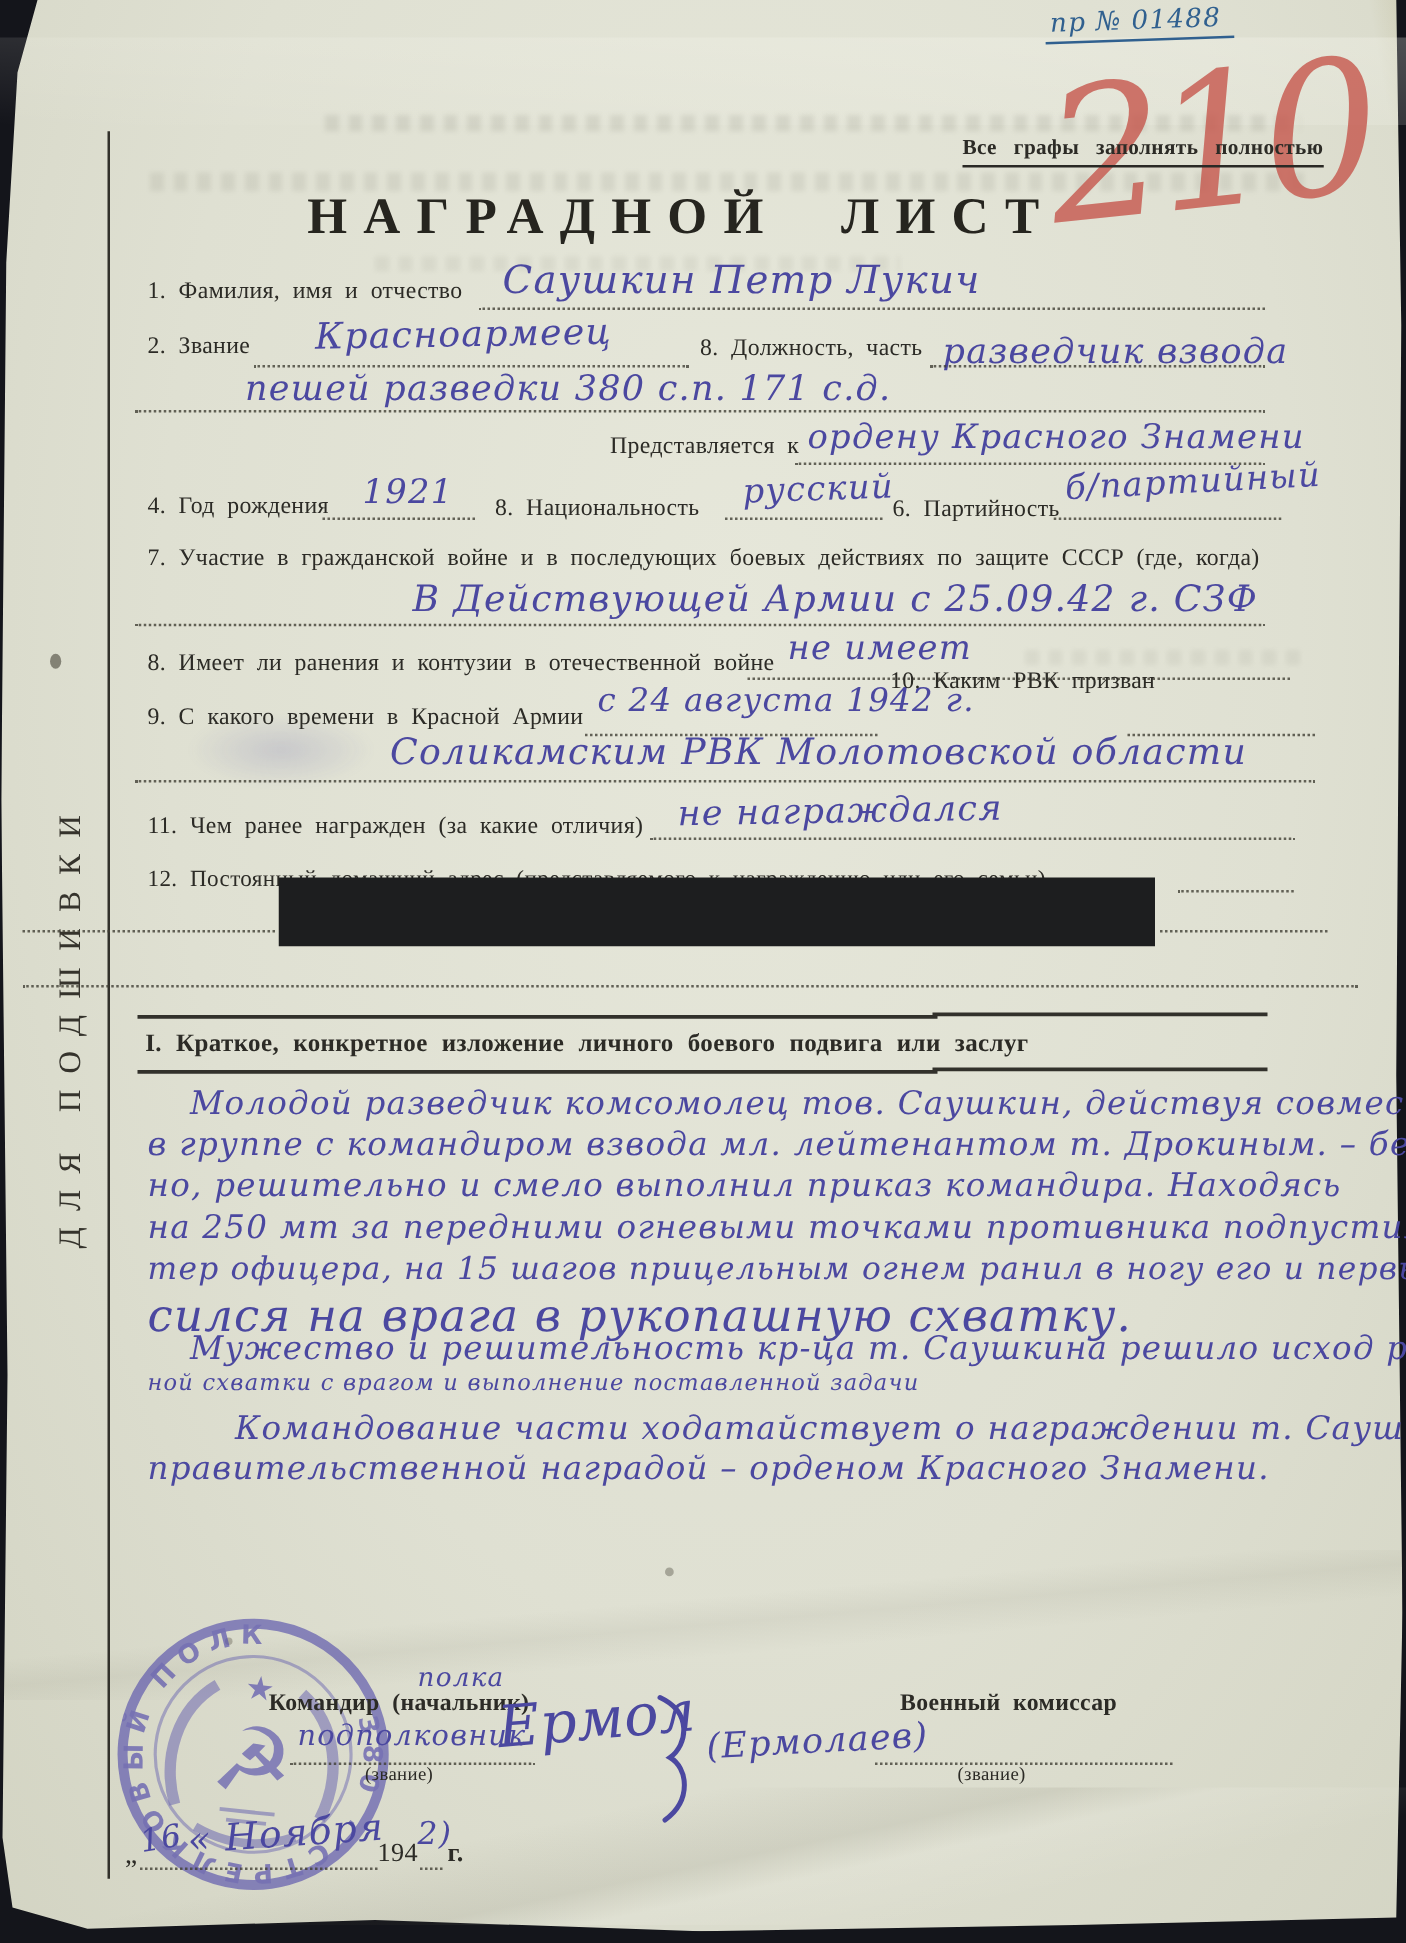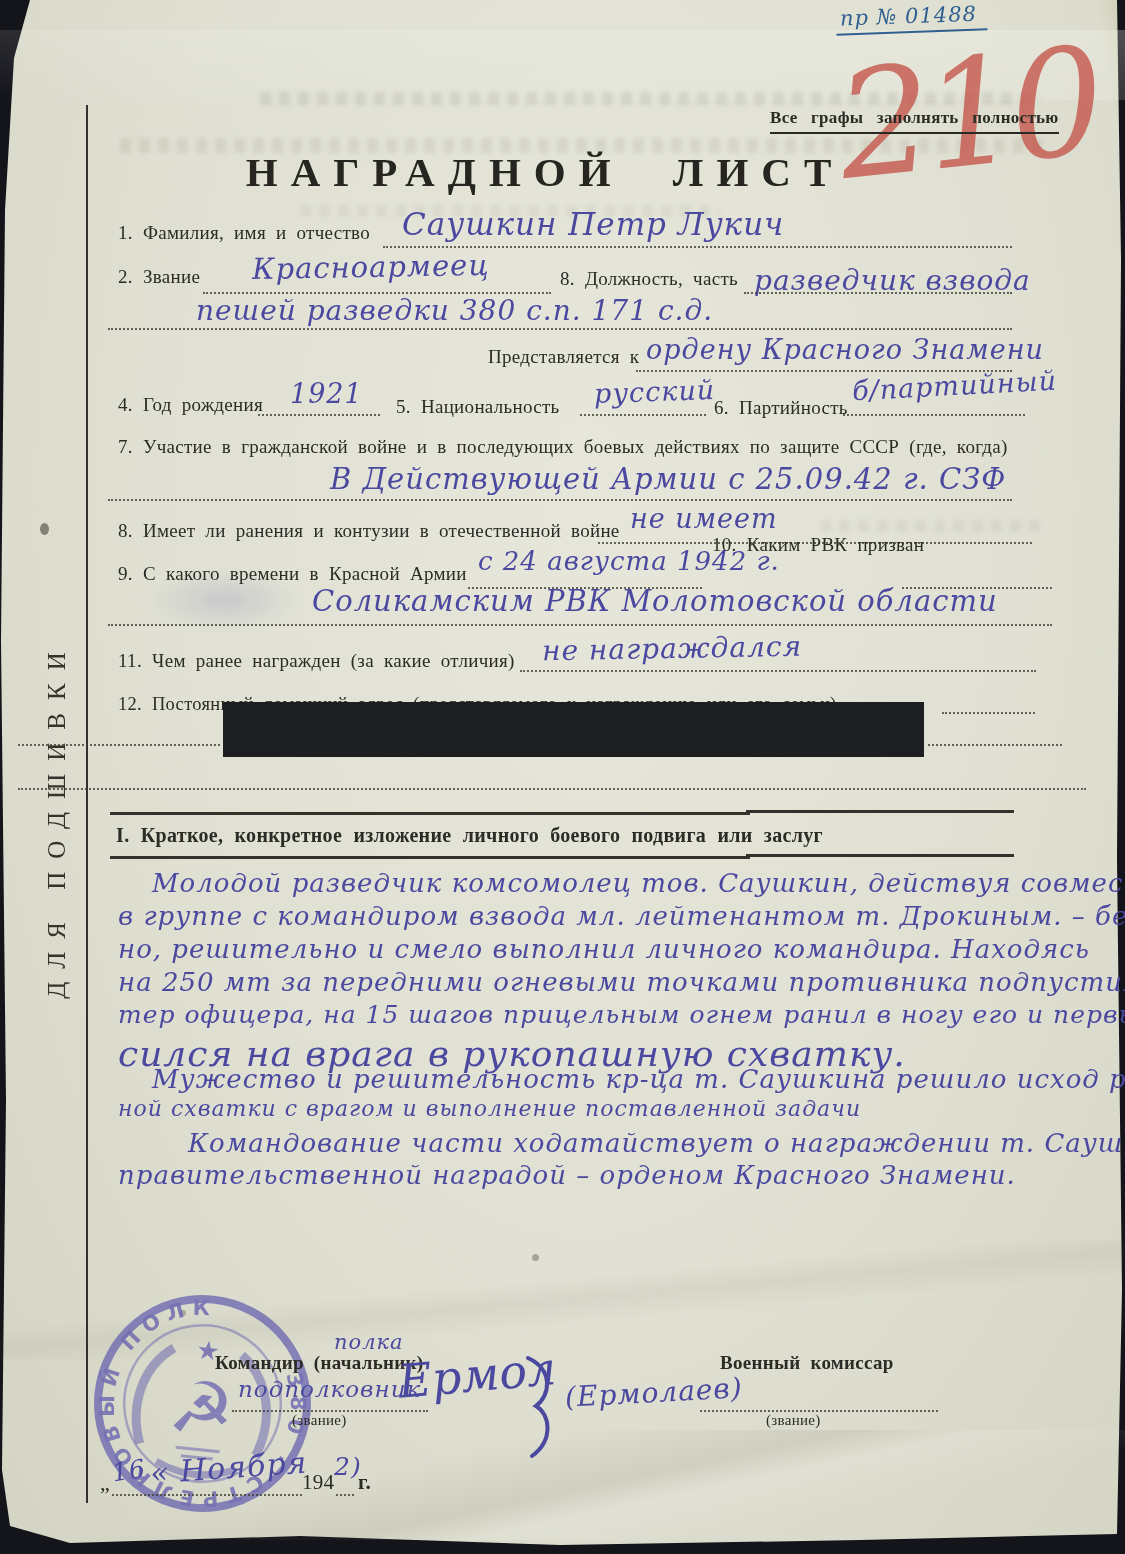--- a/index.html
+++ b/index.html
@@ -72,21 +72,21 @@
 <div class="abs hw" style="left:196px;top:294px;font-size:28px;">пешей разведки  380 с.п.  171 с.д.</div>
 <div class="abs dots" style="left:108px;top:328px;width:904px;"></div>
 
 <div class="abs lbl" style="left:488px;top:346px;">Представляется к</div>
 <div class="abs hw" style="left:646px;top:334px;font-size:27px;">ордену  Красного  Знамени</div>
 <div class="abs dots" style="left:636px;top:370px;width:376px;"></div>
 
 <div class="abs lbl" style="left:118px;top:394px;">4. Год рождения</div>
 <div class="abs hw" style="left:290px;top:378px;font-size:27px;">1921</div>
 <div class="abs dots" style="left:258px;top:414px;width:122px;"></div>
-<div class="abs lbl" style="left:396px;top:396px;">5. Национальность</div>
+<div class="abs lbl" style="left:396px;top:396px;">8. Национальность</div>
 <div class="abs hw" style="left:594px;top:376px;font-size:27px;transform:rotate(-2deg);">русский</div>
 <div class="abs dots" style="left:580px;top:414px;width:126px;"></div>
 <div class="abs lbl" style="left:714px;top:397px;">6. Партийность</div>
 <div class="abs hw" style="left:852px;top:370px;font-size:27px;transform:rotate(-3deg);">б/партийный</div>
 <div class="abs dots" style="left:843px;top:414px;width:182px;"></div>
 
 <div class="abs lbl" style="left:118px;top:436px;font-size:19px;">7. Участие в гражданской  войне и  в  последующих боевых действиях по защите СССР (где, когда)</div>
 <div class="abs hw" style="left:330px;top:462px;font-size:29px;">В Действующей Армии  с 25.09.42 г.   СЗФ</div>
 <div class="abs dots" style="left:108px;top:499px;width:904px;"></div>
 
@@ -114,26 +114,26 @@
 <div class="abs dots" style="left:18px;top:788px;width:1068px;"></div>
 
 <div class="abs rule" style="left:110px;top:812px;width:640px;height:3px;"></div>
 <div class="abs rule" style="left:746px;top:810px;width:268px;height:3px;"></div>
 <div class="abs lbl lbl-b" style="left:0;top:824px;width:939px;text-align:center;font-size:20px;word-spacing:6px;">I. Краткое, конкретное изложение личного боевого подвига или заслуг</div>
 <div class="abs rule" style="left:110px;top:856px;width:640px;height:3px;"></div>
 <div class="abs rule" style="left:746px;top:854px;width:268px;height:3px;"></div>
 
 <div class="abs hw" style="left:152px;top:868px;font-size:26px;">Молодой  разведчик  комсомолец  тов.  Саушкин,  действуя  совместно</div>
 <div class="abs hw" style="left:118px;top:901px;font-size:26px;">в группе  с командиром  взвода  мл. лейтенантом  т. Дрокиным. – бесстраш-</div>
-<div class="abs hw" style="left:118px;top:934px;font-size:26px;">но,  решительно  и  смело  выполнил  личного  командира.  Находясь</div>
+<div class="abs hw" style="left:118px;top:934px;font-size:26px;">но,  решительно  и  смело  выполнил  приказ  командира.  Находясь</div>
 <div class="abs hw" style="left:118px;top:967px;font-size:26px;">на 250 мт  за передними  огневыми  точками  противника  подпустил  ун-</div>
 <div class="abs hw" style="left:118px;top:1000px;font-size:25px;">тер офицера,  на 15 шагов  прицельным  огнем  ранил  в ногу  его  и первым  бро-</div>
 <div class="abs hw" style="left:118px;top:1033px;font-size:36px;">сился  на врага  в рукопашную  схватку.</div>
 <div class="abs hw" style="left:152px;top:1064px;font-size:26px;">Мужество  и решительность  кр-ца т.  Саушкина  решило  исход  рукопаш-</div>
-<div class="abs hw" style="left:118px;top:1096px;font-size:22px;">ной  схватки  с врагом  и выполнение  поставленной  задачи</div>
+<div class="abs hw" style="left:118px;top:1096px;font-size:18px;">ной  схватки  с врагом  и выполнение  поставленной  задачи</div>
 <div class="abs hw" style="left:188px;top:1128px;font-size:26px;">Командование  части  ходатайствует  о  награждении  т. Саушкина</div>
 <div class="abs hw" style="left:118px;top:1160px;font-size:26px;">правительственной  наградой  –  орденом  Красного  Знамени.</div>
 
 <svg class="abs" viewBox="-117 -117 234 234" style="left:85px;top:1286px;width:235px;height:235px;opacity:.78;transform:rotate(6deg);">
   <g fill="none" stroke="#5b55ad">
     <circle r="104" stroke-width="8" opacity=".85"></circle>
     <circle r="78" stroke-width="2.5" opacity=".55"></circle>
     <path id="ringPath" d="M 0,-88 A 88,88 0 1,1 -0.01,-88" stroke="none"></path>
   </g>
   <text font-family="DejaVu Sans, sans-serif" font-size="21" font-weight="bold" fill="#5b55ad" letter-spacing="7" opacity=".9">

